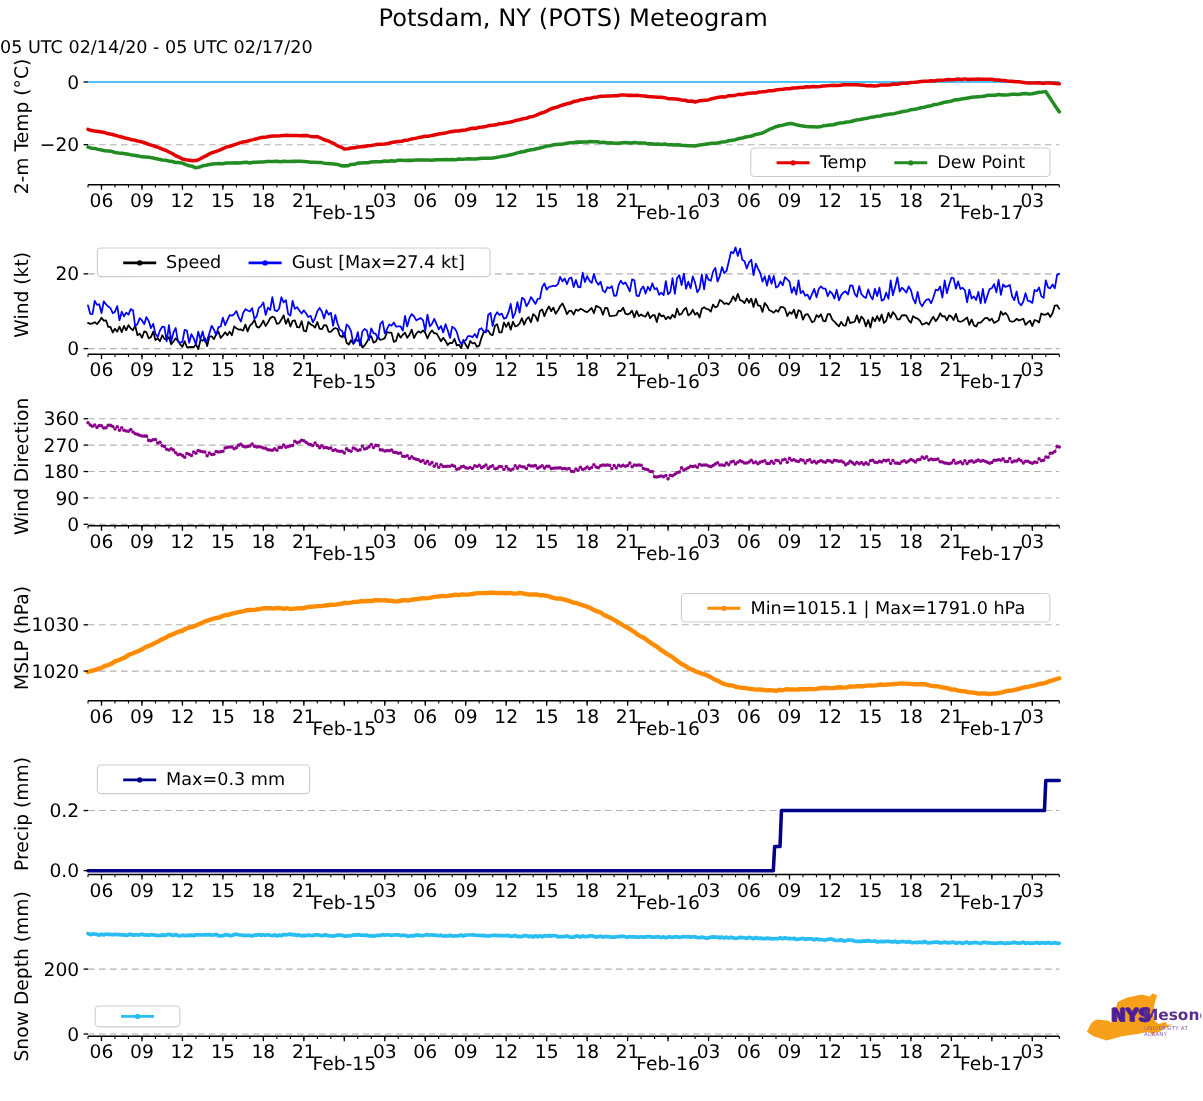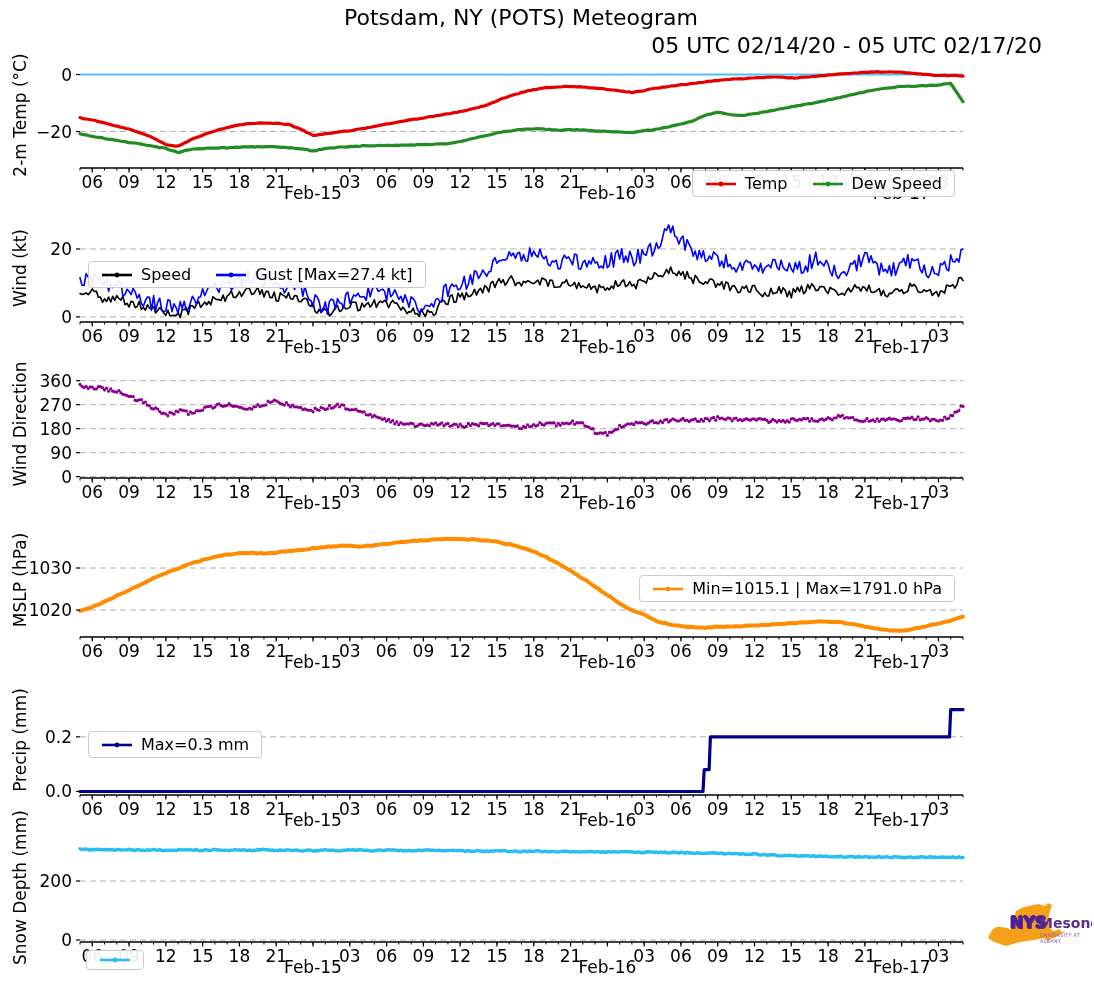--- a/index.html
+++ b/index.html
@@ -1,24 +1,24 @@
 <!DOCTYPE html>
 <html><head>
 <meta charset="utf-8">
 <style>
   html,body{margin:0;padding:0;background:#fff;}
   .figure{position:relative;width:1092px;height:1001px;background:#ffffff;
           font-family:"DejaVu Sans",sans-serif;overflow:hidden;color:#000;}
   .title{position:absolute;left:0;top:5px;width:1042px;text-align:center;font-size:22px;}
-  .subtitle{position:absolute;left:0;top:33px;width:1042px;text-align:right;font-size:22px;}
+  .subtitle{position:absolute;left:0;top:33px;width:1042px;text-align:left;font-size:16px;}
   .ylab{position:absolute;width:150px;left:-55px;text-align:center;font-size:17px;
         line-height:20px;transform:rotate(-90deg);white-space:nowrap;}
   .legend{position:absolute;display:flex;gap:24px;align-items:center;
           background:rgba(255,255,255,.92);border:1px solid #cccccc;border-radius:4px;
-          padding:3px 12px;font-size:16px;white-space:nowrap;margin-top:36px;}
+          padding:3px 22px;font-size:16px;white-space:nowrap;}
   .lentry{display:flex;align-items:center;gap:8px;}
   .logo{position:absolute;left:982px;top:896px;width:112px;height:64px;}
   .logo .nys{position:absolute;left:28px;top:17px;font-size:16px;font-weight:900;color:#4c1d95;
      text-shadow:1px 0 #5b2d8e,-1px 0 #5b2d8e,0 1px #5b2d8e,0 -1px #5b2d8e,1px 1px #5b2d8e;}
   .logo .meso{position:absolute;left:57px;top:19px;font-size:14px;font-weight:800;color:#5b2d8e;}
   .logo .sub{position:absolute;left:58px;top:36px;font-size:5px;color:#8a5fb0;letter-spacing:.2px;}
 </style>
 </head>
 <body>
 
@@ -1280,21 +1280,21 @@
           <line x1="1" y1="6" x2="31" y2="6" stroke="#e50000" stroke-width="2.6"></line>
           <circle cx="16" cy="6" r="2.4" fill="#e50000"></circle>
         </svg>
         <span>Temp</span>
       </span>
       <span class="lentry">
         <svg width="32" height="12">
           <line x1="1" y1="6" x2="31" y2="6" stroke="#228b22" stroke-width="2.6"></line>
           <circle cx="16" cy="6" r="2.4" fill="#228b22"></circle>
         </svg>
-        <span>Dew Speed</span>
+        <span>Dew Point</span>
       </span>
     </div>
     <div class="legend" style="left: 88px; top: 225px;">
       <span class="lentry">
         <svg width="32" height="12">
           <line x1="1" y1="6" x2="31" y2="6" stroke="#000000" stroke-width="2.6"></line>
           <circle cx="16" cy="6" r="2.4" fill="#000000"></circle>
         </svg>
         <span>Speed</span>
       </span>

